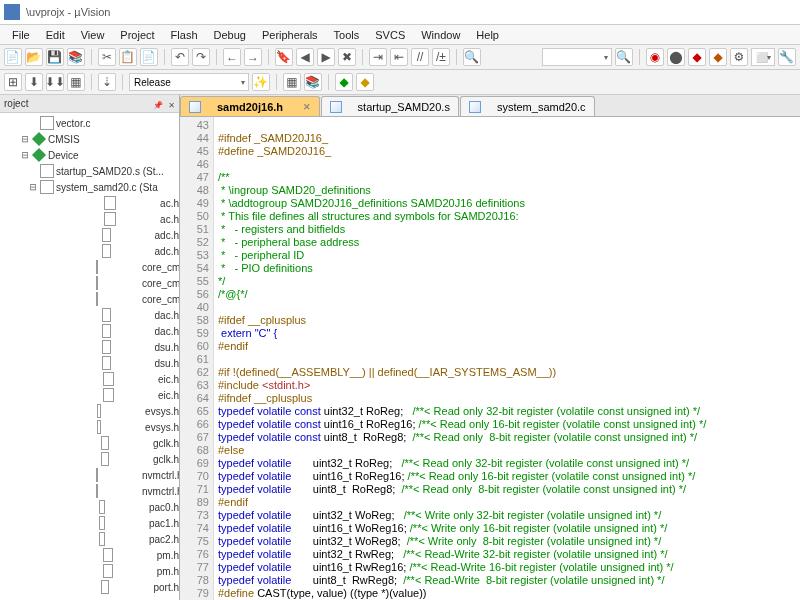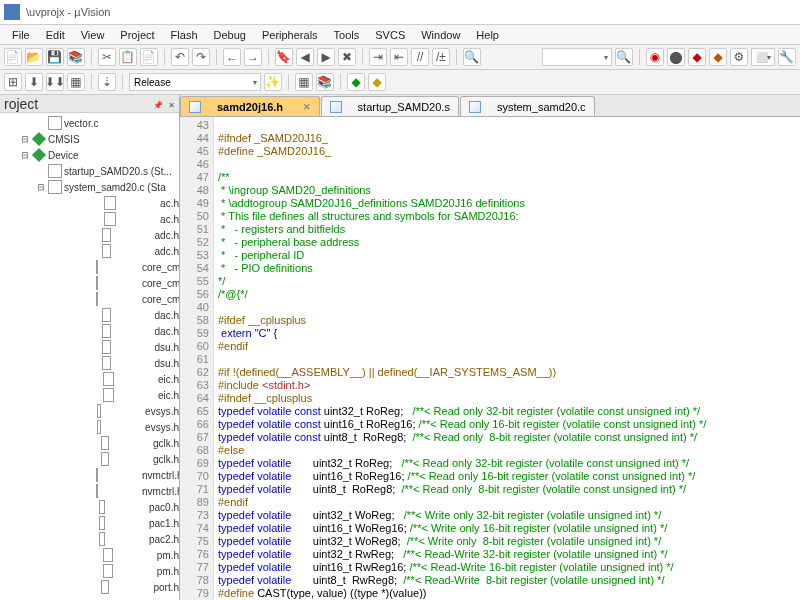--- a/index.html
+++ b/index.html
@@ -10,31 +10,31 @@
 .menubar { height: 20px; background: #f7f7f7; border-bottom: 1px solid #ccc; display: flex; align-items: center; padding: 0 4px; }
 .menubar span { padding: 2px 8px; color: #222; cursor: default; }
 .toolbar { height: 25px; background: #f3f3f3; border-bottom: 1px solid #ccc; display: flex; align-items: center; padding: 0 4px; gap: 3px; }
 .toolbar .btn { width: 18px; height: 18px; display: inline-flex; align-items: center; justify-content: center; font-size: 12px; color: #555; background: #fff; border: 1px solid #ccc; border-radius: 2px; }
 .toolbar .sep { width: 1px; height: 16px; background: #ccc; margin: 0 3px; }
 .toolbar .combo { height: 18px; background: #fff; border: 1px solid #ccc; padding: 0 18px 0 4px; font-size: 10px; display: inline-flex; align-items: center; position: relative; }
 .toolbar .combo::after { content: "▾"; position: absolute; right: 3px; font-size: 8px; color: #666; }
 .main { display: flex; height: calc(100% - 67px); }
 .sidebar { width: 180px; background: #fff; border-right: 1px solid #b0b0b0; display: flex; flex-direction: column; }
 .sidebar-header { height: 18px; background: #e8e8e8; border-bottom: 1px solid #ccc; display: flex; align-items: center; justify-content: space-between; padding: 0 4px; }
-.sidebar-header .title { font-size: 14px; color: #333; }
+.sidebar-header .title { font-size: 10px; color: #333; }
 .sidebar-header .tools span { font-size: 8px; color: #555; margin-left: 2px; cursor: pointer; }
 .tree { flex: 1; overflow-y: auto; padding: 2px 0; }
 .tree-item { display: flex; align-items: center; height: 16px; padding-left: 8px; white-space: nowrap; color: #333; }
 .tree-item .exp { width: 10px; font-size: 9px; color: #666; text-align: center; }
 .tree-item .ico { width: 14px; height: 14px; display: inline-flex; align-items: center; justify-content: center; margin: 0 2px; }
 .tree-item .lbl { font-size: 10px; }
 .ico-file { background: #fff; border: 1px solid #999; }
 .ico-folder { background: #ffd96b; border: 1px solid #caa020; }
 .ico-diamond-g { width: 10px; height: 10px; background: #2ea043; transform: rotate(45deg); }
-.ind-1 { padding-left: 20px; } .ind-2 { padding-left: 36px; } .ind-3 { padding-left: 52px; gap: 42px; }
+.ind-1 { padding-left: 20px; } .ind-2 { padding-left: 28px; } .ind-3 { padding-left: 52px; gap: 42px; }
 .editor { flex: 1; background: #fff; display: flex; flex-direction: column; }
 .tabs { height: 22px; background: #e8e8e8; border-bottom: 1px solid #b0b0b0; display: flex; align-items: flex-end; }
 .tab { height: 20px; padding: 0 8px; display: flex; align-items: center; gap: 16px; border: 1px solid #b0b0b0; border-bottom: none; background: #f5f5f5; font-size: 10px; margin-right: 1px; border-radius: 3px 3px 0 0; }
 .tab.active { background: #ffd27a; font-weight: bold; }
 .tab .x { font-size: 9px; color: #888; margin-left: 4px; }
 .tab-ico { width: 12px; height: 12px; background: linear-gradient(135deg,#fff,#d3e2f8); border: 1px solid #6f9fd8; }
 .code { flex: 1; overflow: auto; font-family: Consolas, monospace; font-size: 10px; line-height: 13px; display: flex; }
 .gutter { width: 34px; background: #f0f0f0; border-right: 1px solid #ddd; text-align: right; color: #888; padding: 2px 4px; }
 .gutter div { height: 13px; }
 .source { flex: 1; padding: 2px 4px; white-space: pre; }
@@ -107,21 +107,21 @@
 </div>
 
 <div class="toolbar" style="height:25px">
   <span class="btn">⊞</span>
   <span class="btn">⬇</span>
   <span class="btn">⬇⬇</span>
   <span class="btn">▦</span>
   <span class="sep"></span>
   <span class="btn">⇣</span>
   <span class="sep"></span>
-  <span class="combo" style="width:132px">Release</span>
+  <span class="combo" style="width:120px">Release</span>
   <span class="btn">✨</span>
   <span class="sep"></span>
   <span class="btn">▦</span>
   <span class="btn">📚</span>
   <span class="sep"></span>
   <span class="btn" style="color:#090">◆</span>
   <span class="btn" style="color:#c90">◆</span>
 </div>
 
 <div class="main">

